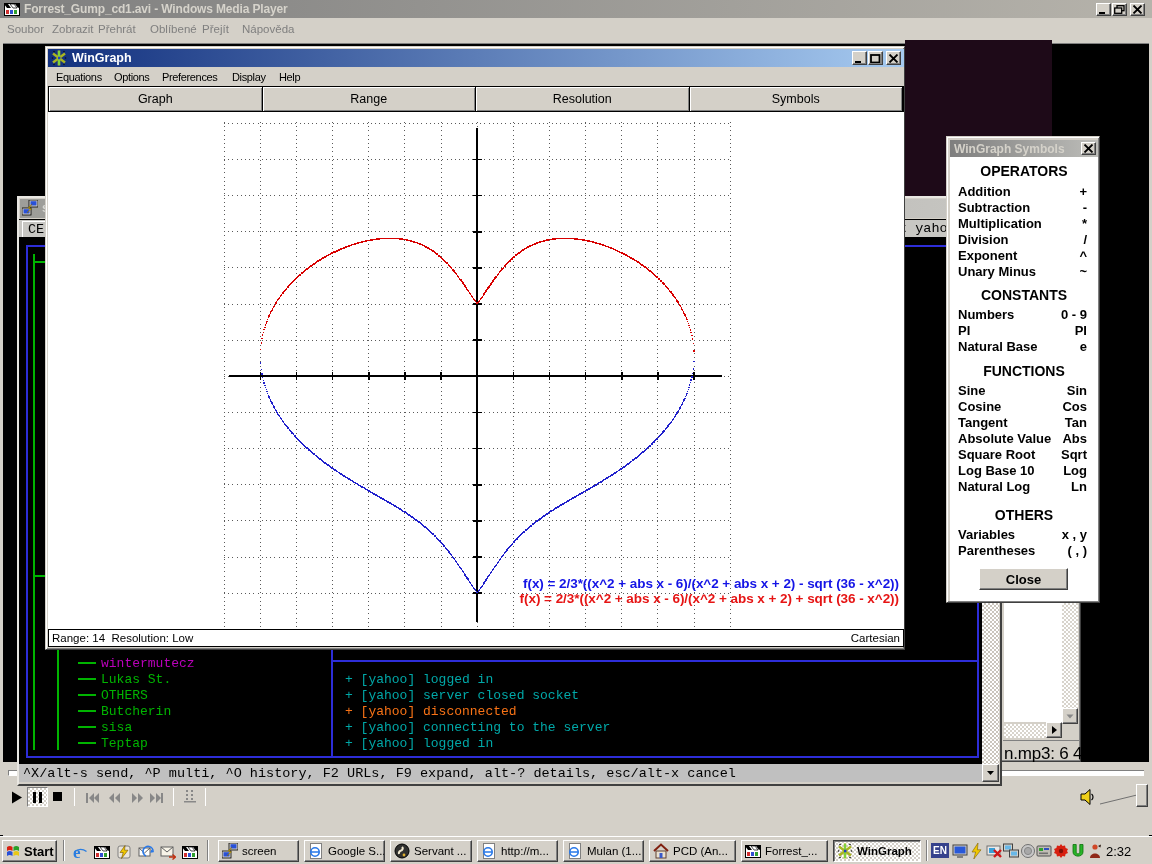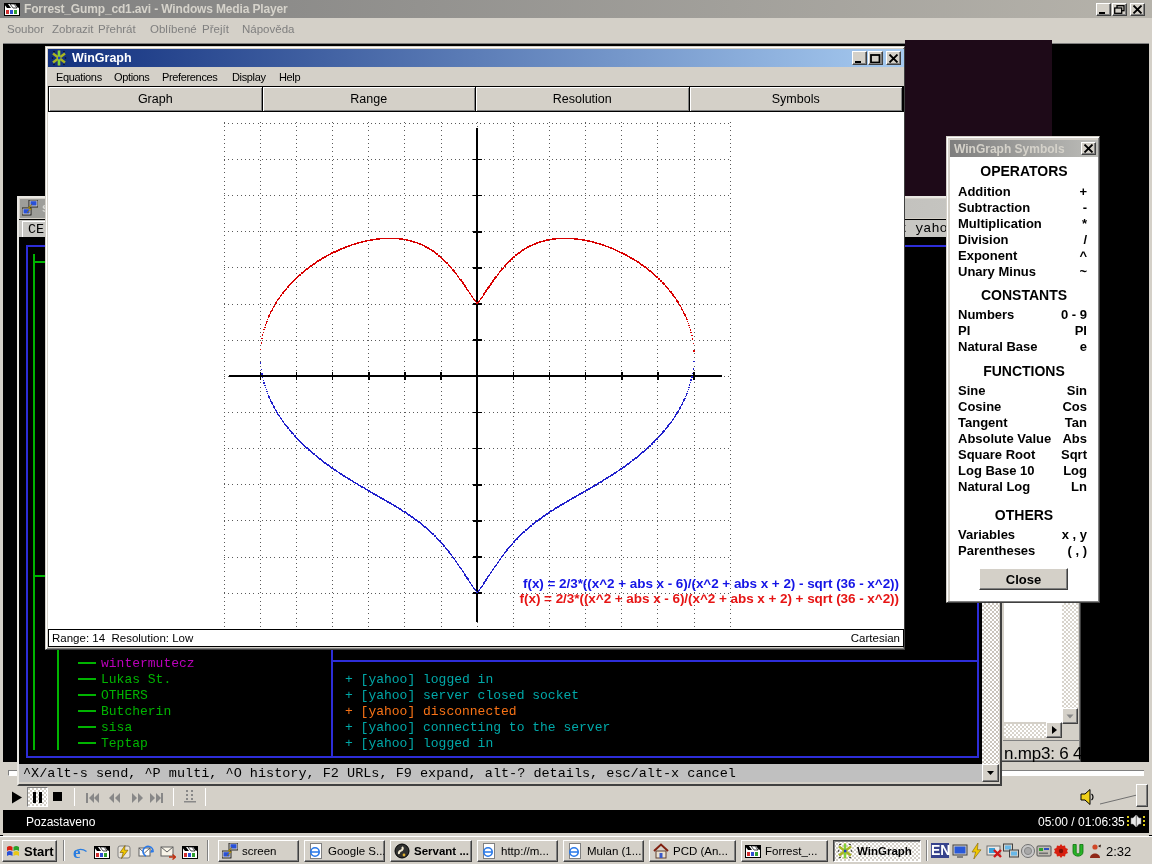--- a/index.html
+++ b/index.html
@@ -104,34 +104,20 @@
     <div class="abs" style="left:1076px;top:2px;"><svg width="16" height="18" viewBox="0 0 16 18">
           <path d="M2 6 L6 6 L11 1.5 L11 16.5 L6 12 L2 12 Z" fill="#f0d018" stroke="#000" stroke-width="1"></path>
           <path d="M12.5 6 C14.5 7.5 14.5 10.5 12.5 12" fill="none" stroke="#000" stroke-width="1.2"></path>
         </svg></div>
     <svg class="abs" style="left:1097px;top:5px;" width="42" height="14" viewBox="0 0 42 14">
         <path d="M0 13 L41 3" stroke="#707070" stroke-width="1"></path>
       </svg>
     <div class="raised abs" style="left:1133px;top:-2px;width:12px;height:23px;"></div>
   </div>
 
-  <div class="abs" style="left:0;top:48px;width:1146px;height:23px;background:#000;">
-    <div class="abs" style="left:23px;top:5px;font-size:12px;color:#fff;">Pozastaveno</div>
-    <div class="abs" style="left:1035px;top:5px;font-size:12px;color:#fff;">05:00 / 01:06:35</div>
-    <div class="abs" style="left:1121px;top:3px;"><svg width="24" height="16" viewBox="0 0 24 16">
-          <path d="M7 5 L9 5 L12 2 L12 14 L9 11 L7 11 Z" fill="#e8e8e8" stroke="#888" stroke-width="0.5"></path>
-          <rect x="3" y="3" width="2" height="2" fill="#d8c818"></rect>
-          <rect x="3" y="7" width="2" height="2" fill="#d8c818"></rect>
-          <rect x="3" y="11" width="2" height="2" fill="#d8c818"></rect>
-          <path d="M17 5 L15 5 L12.5 2 L12.5 14 L15 11 L17 11 Z" fill="#e8e8e8" stroke="#888" stroke-width="0.5"></path>
-          <rect x="19" y="3" width="2" height="2" fill="#d8c818"></rect>
-          <rect x="19" y="7" width="2" height="2" fill="#d8c818"></rect>
-          <rect x="19" y="11" width="2" height="2" fill="#d8c818"></rect>
-        </svg></div>
-  </div>
 </div>
 
 <div class="abs win" style="left:1000px;top:598px;width:81px;height:164px;">
   <div class="abs" style="left:3px;top:2px;width:58px;height:121px;background:#fff;"></div>
   <div class="abs" style="left:61px;top:2px;width:16px;height:107px;background:repeating-conic-gradient(#fff 0% 25%, #d8d4cc 0% 50%) 0 0/4px 4px;"></div>
   <div class="raised abs" style="left:61px;top:109px;width:16px;height:16px;"><svg width="14" height="14" viewBox="0 0 14 14">
         <path d="M3.5 5.5 L10.5 5.5 L7 9.5 Z" fill="#888"></path>
       </svg></div>
   <div class="abs" style="left:3px;top:125px;width:42px;height:14px;background:repeating-conic-gradient(#fff 0% 25%, #d8d4cc 0% 50%) 0 0/4px 4px;"></div>
   <div class="raised abs" style="left:45px;top:123px;width:16px;height:16px;"><svg width="14" height="14" viewBox="0 0 14 14">
@@ -442,21 +428,21 @@
           <path d="M3 9 L11 9" stroke="#2878e8" stroke-width="1.5"></path>
         </svg></div>
       <div style="position:absolute;left:23px;top:4px;font-size:11.5px;font-weight:normal;color:#000;">Google S...</div>
     </div>
     <div style="position:absolute;left:390px;top:3px;width:82px;height:22px;background:#d4d0c8;border-top:1px solid #fff;border-left:1px solid #fff;border-right:1px solid #404040;border-bottom:1px solid #404040;box-shadow:inset -1px -1px 0 #808080;overflow:hidden;white-space:nowrap;">
       <div style="position:absolute;left:3px;top:2px;"><svg width="16" height="16" viewBox="0 0 16 16">
           <circle cx="8" cy="8" r="7" fill="#303030" stroke="#000"></circle>
           <path d="M5 11 C4 8 7 8 8 7 C9 6 9 5 8 4" fill="none" stroke="#f0e8d0" stroke-width="2"></path>
           <circle cx="10" cy="12" r="1.4" fill="#e0b030"></circle>
         </svg></div>
-      <div style="position:absolute;left:23px;top:4px;font-size:11.5px;font-weight:bold;color:#000;">Servant ...</div>
+      <div style="position:absolute;left:23px;top:4px;font-size:11.5px;font-weight:normal;color:#000;">Servant ...</div>
     </div>
     <div style="position:absolute;left:477px;top:3px;width:81px;height:22px;background:#d4d0c8;border-top:1px solid #fff;border-left:1px solid #fff;border-right:1px solid #404040;border-bottom:1px solid #404040;box-shadow:inset -1px -1px 0 #808080;overflow:hidden;white-space:nowrap;">
       <div style="position:absolute;left:3px;top:2px;"><svg width="16" height="16" viewBox="0 0 16 16">
           <rect x="2.5" y="0.5" width="11" height="15" fill="#fff" stroke="#808080"></rect>
           <circle cx="7" cy="9" r="4.2" fill="none" stroke="#2878e8" stroke-width="1.6"></circle>
           <path d="M3 9 L11 9" stroke="#2878e8" stroke-width="1.5"></path>
         </svg></div>
       <div style="position:absolute;left:23px;top:4px;font-size:11.5px;font-weight:normal;color:#000;">http://m...</div>
     </div>
     <div style="position:absolute;left:563px;top:3px;width:81px;height:22px;background:#d4d0c8;border-top:1px solid #fff;border-left:1px solid #fff;border-right:1px solid #404040;border-bottom:1px solid #404040;box-shadow:inset -1px -1px 0 #808080;overflow:hidden;white-space:nowrap;">
@@ -497,21 +483,21 @@
           <circle cx="3" cy="1.5" r="0.8" fill="#111"></circle>
           <circle cx="13" cy="1.5" r="0.8" fill="#111"></circle>
           <circle cx="1.5" cy="8" r="0.8" fill="#111"></circle>
           <circle cx="14.5" cy="8" r="0.8" fill="#111"></circle>
           <circle cx="3" cy="14.5" r="0.8" fill="#111"></circle>
           <circle cx="13" cy="14.5" r="0.8" fill="#111"></circle>
         </svg></div>
       <div style="position:absolute;left:23px;top:4px;font-size:11.5px;font-weight:bold;color:#000;">WinGraph</div>
     </div>
   <div class="abs" style="left:926px;top:3px;width:2px;height:21px;border-left:1px solid #808080;border-right:1px solid #fff;"></div>
-  <div class="abs" style="left:931px;top:6px;width:18px;height:15px;background:#36428c;color:#fff;font-size:14px;font-weight:bold;text-align:center;line-height:15px;">EN</div>
+  <div class="abs" style="left:931px;top:6px;width:18px;height:15px;background:#36428c;color:#fff;font-size:10px;font-weight:bold;text-align:center;line-height:15px;">EN</div>
   <div style="position:absolute;left:952px;top:6px;"><svg width="16" height="16" viewBox="0 0 16 16">
         <rect x="1" y="2" width="14" height="10" fill="#d4d0c8" stroke="#404040"></rect>
         <rect x="2.5" y="3.5" width="11" height="7" fill="#2858d8"></rect>
         <rect x="5" y="13" width="6" height="2" fill="#808080"></rect>
       </svg></div>
     <div style="position:absolute;left:969px;top:6px;"><svg width="16" height="16" viewBox="0 0 16 16">
         <path d="M9 0 L3 9 L6.6 9 L4.8 16 L12 6.8 L8.4 6.8 Z" fill="#f0c800" stroke="#806000" stroke-width="0.6"></path>
       </svg></div>
     <div style="position:absolute;left:986px;top:6px;"><svg width="16" height="16" viewBox="0 0 16 16">
         <rect x="1" y="3" width="13" height="9" fill="#e8e8e8" stroke="#707070"></rect>

